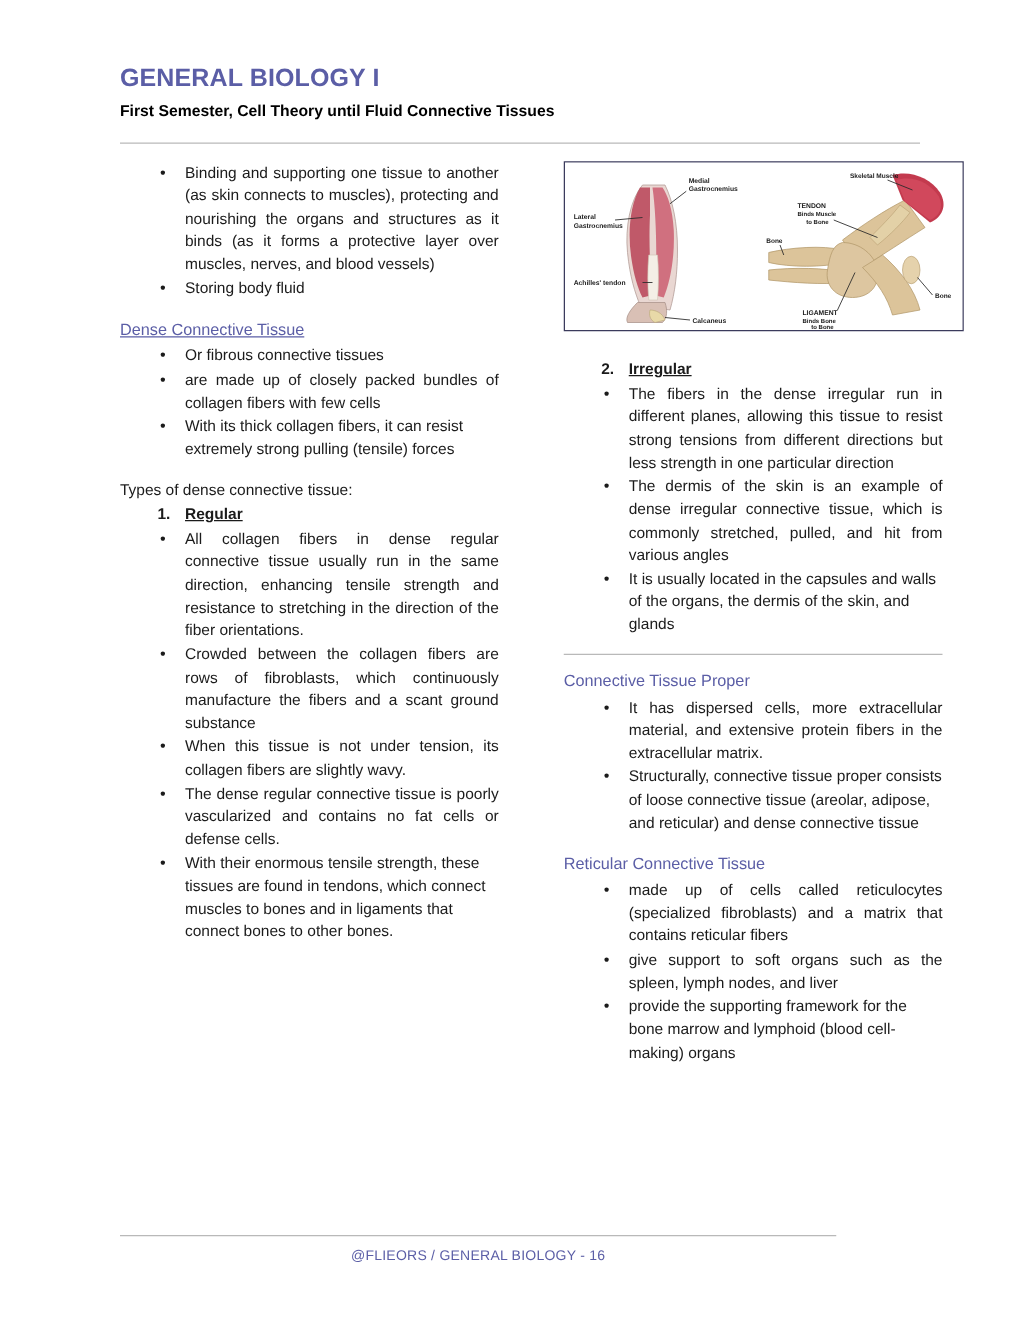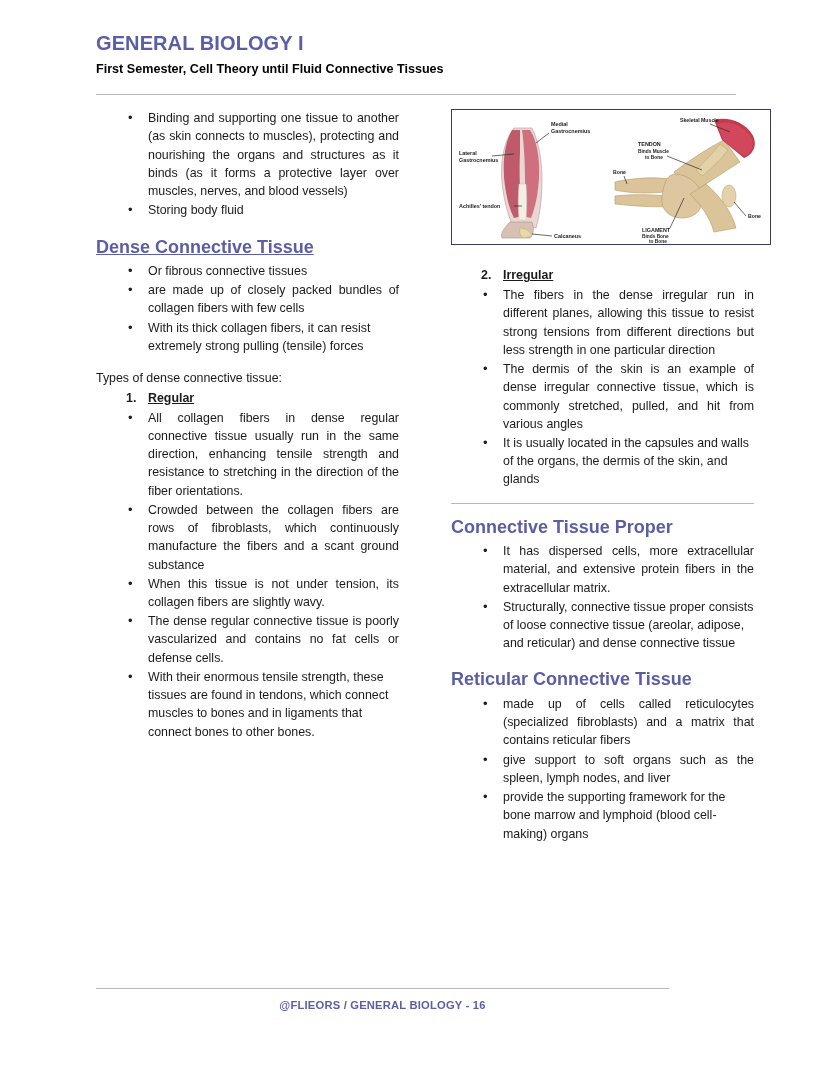--- a/index.html
+++ b/index.html
@@ -14,21 +14,21 @@
     font-family: "Liberation Sans", sans-serif;
     color: #1b1b1b;
     overflow: hidden;
   }
   .page {
     position: absolute;
     left: 0; top: 0;
     width: 761px;
     height: 1071px;
     box-sizing: border-box;
-    padding: 32px 92px 0 96px;
+    padding: 52px 92px 0 96px;
   }
 
   
   .doc-title {
     font-size: 20px;
     font-weight: bold;
     letter-spacing: .1px;
     color: #5b5ea6;
     margin: 0 0 8px 0;
     line-height: 1.1;
@@ -84,22 +84,22 @@
     content: "\2022";
     position: absolute;
     left: 2px;
     top: -1px;
     font-size: 13px;
     color: #1b1b1b;
   }
   ul.bullets > li:last-child { text-align: left; }
 
   .section-head {
-    font-size: 18px;
-    font-weight: bold;
+    font-size: 13px;
+    font-weight: normal;
     color: #5b5ea6;
     margin: 15px 0 3px 0;
     display: inline-block;
     line-height: 1.3;
   }
   .section-head.underline { text-decoration: underline; }
 
   .plain-line {
     font-size: 12.4px;
     line-height: 1.5;
@@ -151,21 +151,21 @@
     top: 988px;
   }
   .footer-rule {
     border: 0;
     border-top: 1px solid #b9b9b9;
     margin: 0;
   }
   .footer-text {
     text-align: center;
     font-size: 11.2px;
-    font-weight: bold;
+    font-weight: normal;
     color: #5b5ea6;
     margin-top: 10px;
     letter-spacing: .2px;
   }
 </style>
 </head>
 <body>
 
 <div class="page">
 

